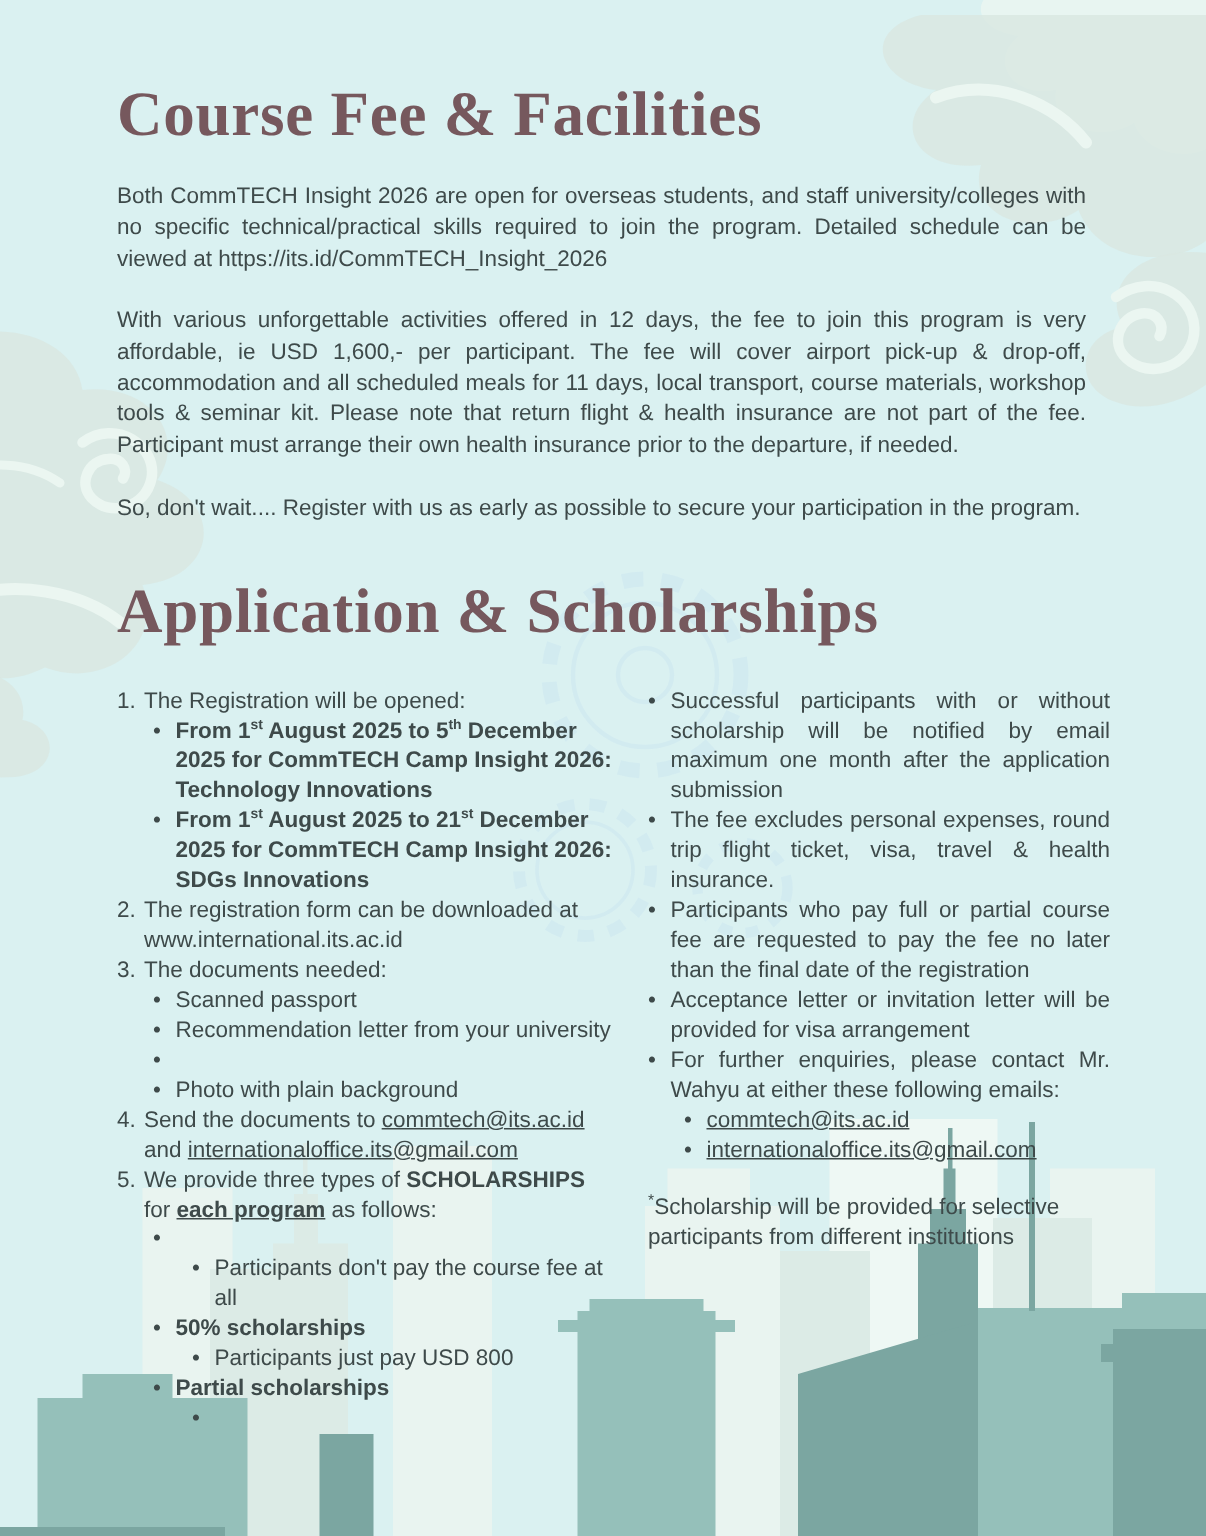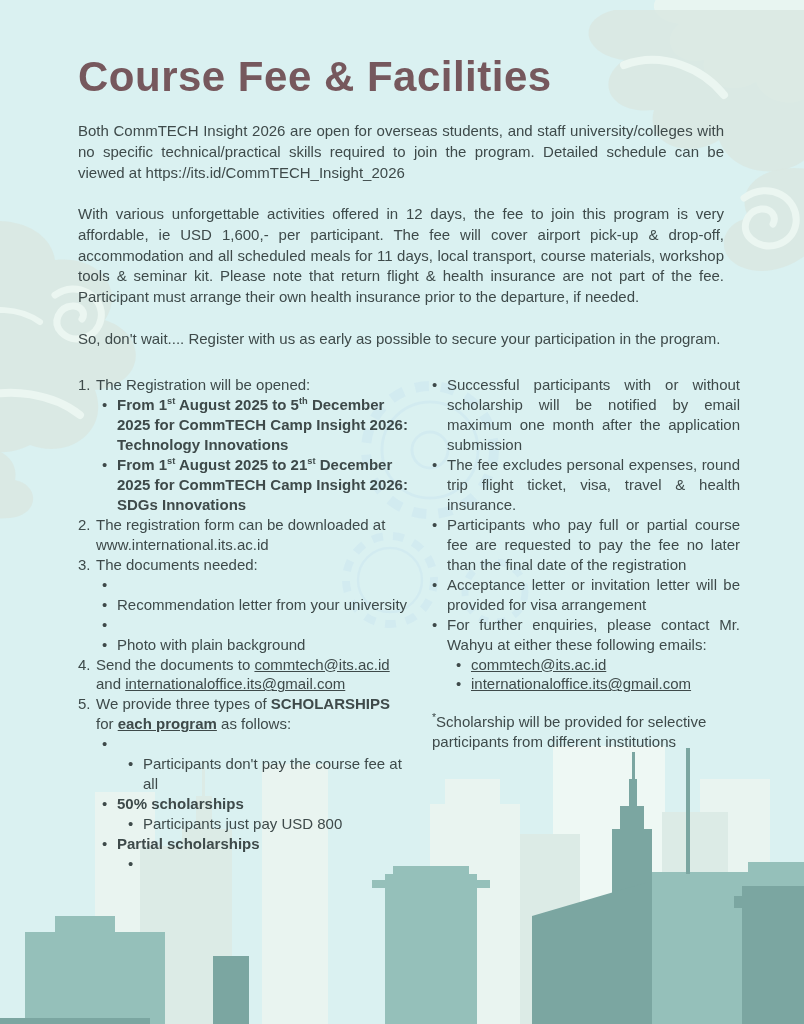--- a/index.html
+++ b/index.html
@@ -7,21 +7,21 @@
     position:relative;
     width:804px;height:1024px;
     background:var(--background,#daf1f1);
     overflow:hidden;
     font-family:"Liberation Sans", sans-serif;
     color:var(--body-text,#3e4a4a);
   }
   .decor{position:absolute;pointer-events:none;}
   .content{position:relative;z-index:3;padding:54px 64px 0 78px;}
   .sec-title{
-    font-family:Liberation Sans, sans-serif;
+    font-family:Liberation Serif, serif;
     font-weight:700;
     font-size:42px;
     line-height:1.1;
     color:var(--title,#76585d);
     letter-spacing:.5px;
     margin:0;
   }
   .para{
     max-width:652px;
     font-size:15px;
@@ -125,20 +125,21 @@
   <div class="content">
 
     <h1 class="sec-title">Course Fee &amp; Facilities</h1>
 
     <p class="para">Both CommTECH Insight 2026 are open for overseas students, and staff university/colleges with no specific technical/practical skills required to join the program. Detailed schedule can be viewed at https://its.id/CommTECH_Insight_2026</p>
 
     <p class="para">With various unforgettable activities offered in 12 days, the fee to join this program is very affordable, ie USD 1,600,- per participant. The fee will cover airport pick-up &amp; drop-off, accommodation and all scheduled meals for 11 days, local transport, course materials, workshop tools &amp; seminar kit. Please note that return flight &amp; health insurance are not part of the fee. Participant must arrange their own health insurance prior to the departure, if needed.</p>
 
     <p class="para solo">So, don't wait.... Register with us as early as possible to secure your participation in the program.</p>
 
+    <h1 class="sec-title title-2">Application &amp; Scholarships</h1>
 
     <div class="columns">
       <div class="col-left">
           <div class="li lvl0">
             <span class="marker">1.</span>
             <span class="txt"><span>The Registration will be opened:</span></span>
           </div>
           <div class="li lvl1">
             <span class="marker dot">•</span>
             <span class="txt"><span class="b">From 1</span><sup class="b">st</sup><span class="b"> August 2025 to 5</span><sup class="b">th</sup><span class="b"> December 2025 for CommTECH Camp Insight 2026: Technology Innovations</span></span>
@@ -150,20 +151,21 @@
           <div class="li lvl0">
             <span class="marker">2.</span>
             <span class="txt"><span>The registration form can be downloaded at www.international.its.ac.id</span></span>
           </div>
           <div class="li lvl0">
             <span class="marker">3.</span>
             <span class="txt"><span>The documents needed:</span></span>
           </div>
           <div class="li lvl1">
             <span class="marker dot">•</span>
+            <span class="txt"><span>Scanned passport</span></span>
           </div>
           <div class="li lvl1">
             <span class="marker dot">•</span>
             <span class="txt"><span>Recommendation letter from your university</span></span>
           </div>
           <div class="li lvl1">
             <span class="marker dot">•</span>
           </div>
           <div class="li lvl1">
             <span class="marker dot">•</span>

